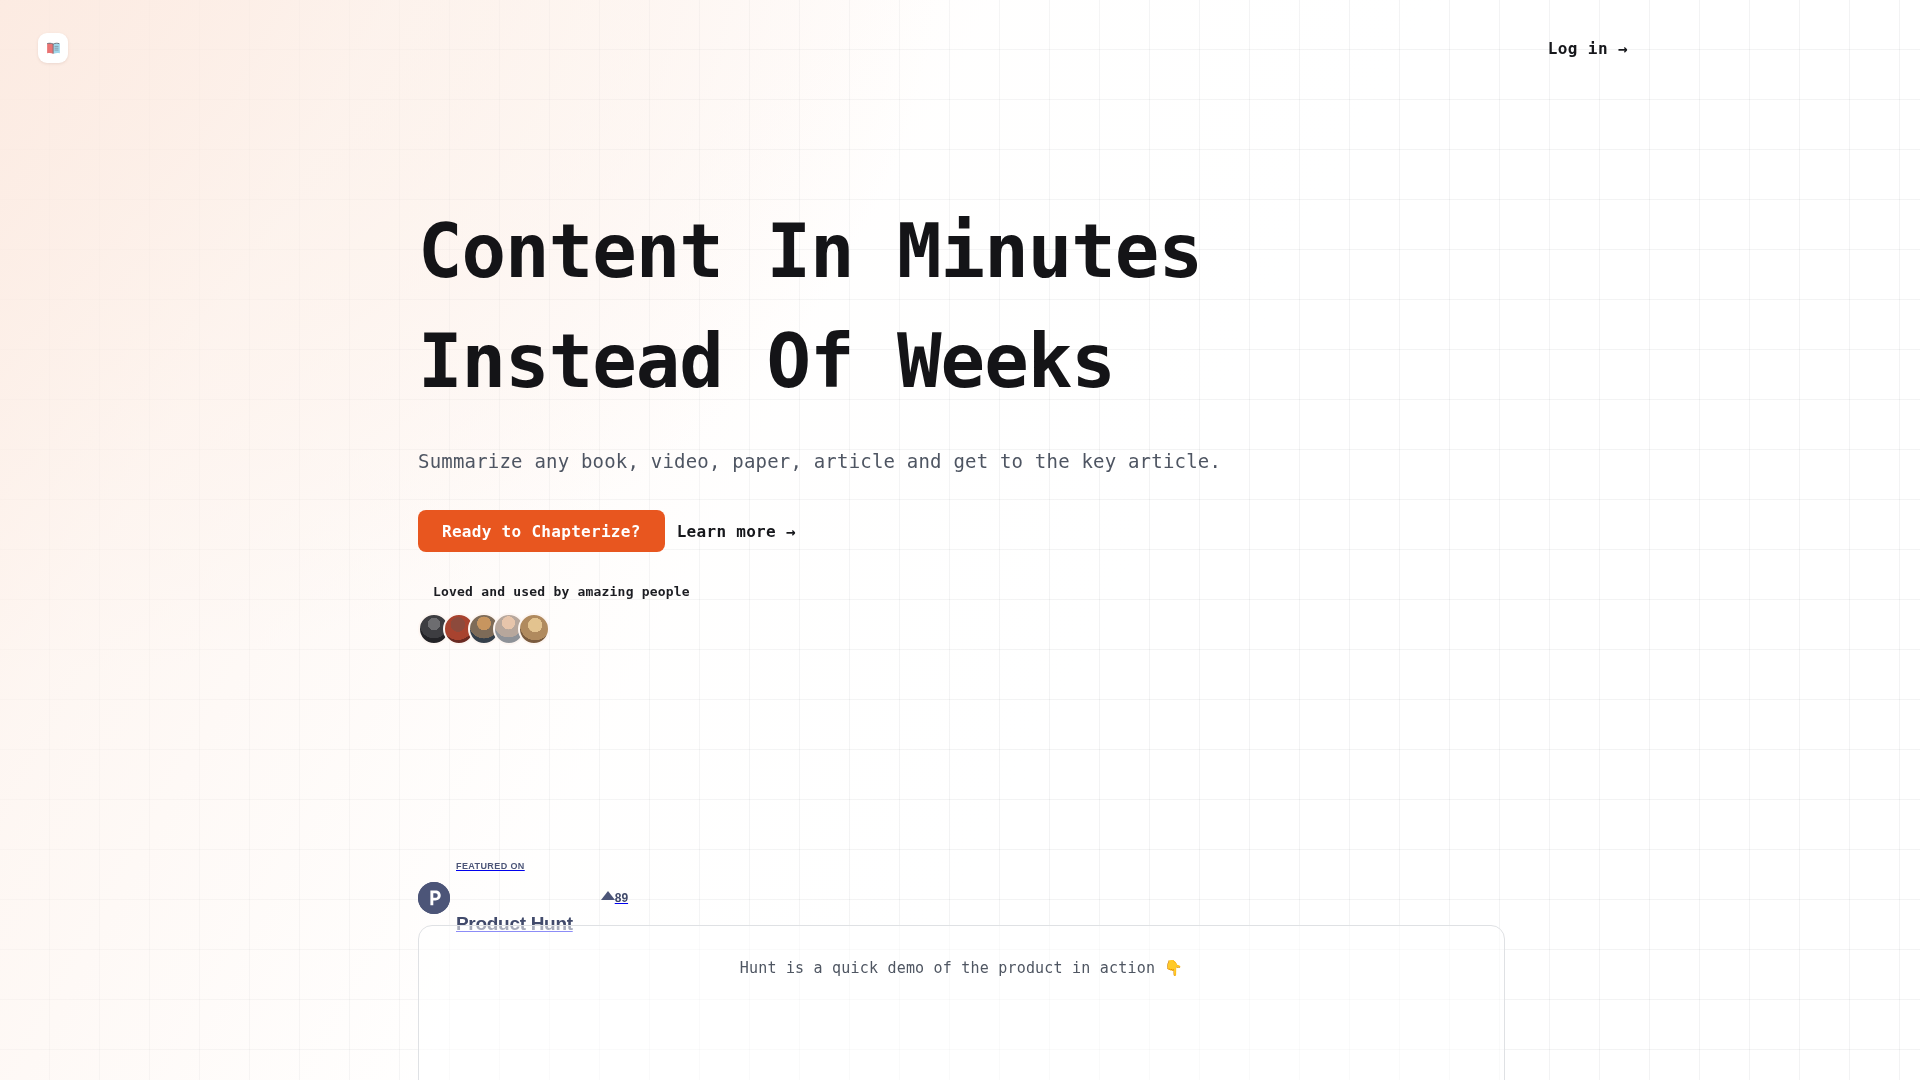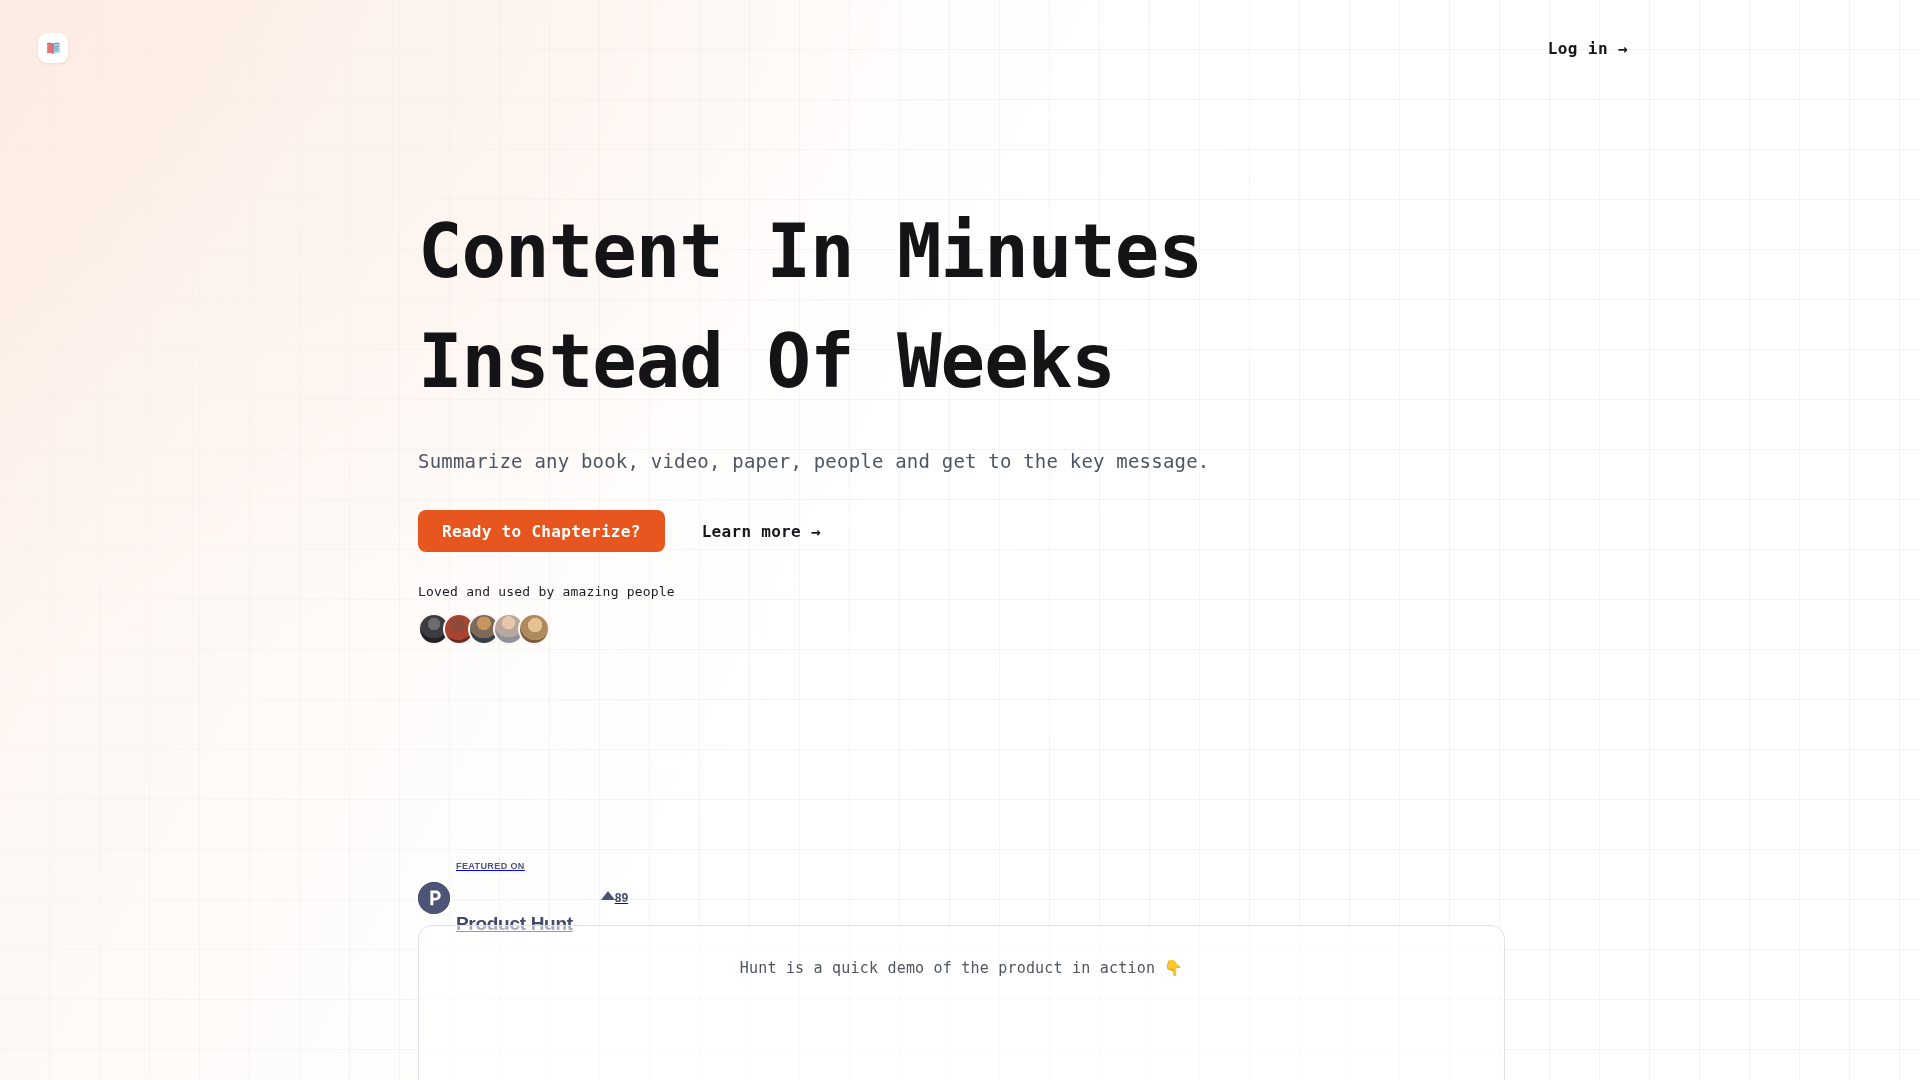--- a/index.html
+++ b/index.html
@@ -82,21 +82,21 @@
 
   #hero-subtitle {
     margin-top:34px;
     font-family:"DejaVu Sans Mono","Liberation Mono",monospace;
     font-size:19px;
     letter-spacing:0.2px;
     color:#4e5562;
     white-space:nowrap;
   }
 
-  #hero-actions { margin-top:38px; display:flex; align-items:center; gap:37px; }
+  #hero-actions { margin-top:38px; display:flex; align-items:center; gap:12px; }
 
   #cta-primary {
     border:none; cursor:pointer;
     background:#e8561f;
     color:#ffffff;
     font-family:"DejaVu Sans Mono","Liberation Mono",monospace;
     font-size:16px; font-weight:bold; letter-spacing:0.3px;
     padding:0 24px; height:42px; border-radius:8px;
     display:inline-flex; align-items:center; justify-content:center;
     white-space:nowrap;
@@ -104,22 +104,23 @@
   #cta-secondary {
     font-family:"DejaVu Sans Mono","Liberation Mono",monospace;
     font-size:16px; font-weight:bold; color:#16171b;
     letter-spacing:0.3px; text-decoration:none; white-space:nowrap;
   }
 
   
   #social-proof { position:absolute; left:418px; top:584px; }
   #social-proof-label {
     font-family:"DejaVu Sans Mono","Liberation Mono",monospace;
-    font-size:13px; font-weight:normal; color:#1c1d22; letter-spacing:0.2px;
-    white-space:nowrap;
+    font-size:13px; font-weight:bold; color:#1c1d22; letter-spacing:0.2px;
+    white-space:nowrap;
+    margin-left:15px;
   }
   #avatar-stack { margin-top:14px; display:flex; align-items:center; }
   .avatar {
     width:32px; height:32px; border-radius:50%;
     border:2px solid #fdf6f2;
     margin-right:-7px;
     background-size:cover; background-position:center;
     overflow:hidden; position:relative;
   }
   .avatar:nth-child(1){ background:radial-gradient(circle at 50% 32%, #6d6d70 0 26%, #3d3d41 27% 60%, #232327 61% 100%); }
@@ -203,21 +204,21 @@
           <path d="M14 9h4.5M14 11.6h4.5M14 14.2h4.5" stroke="#7e8896" stroke-width="1" stroke-linecap="round"></path>
         </svg>
       </span>
     </a>
     <a id="login-link" href="#">Log in →</a>
   </header>
 
   <section id="hero">
     <h1 id="hero-title">Content In Minutes
 Instead Of Weeks</h1>
-    <p id="hero-subtitle">Summarize any book, video, paper, people and get to the key message.</p>
+    <p id="hero-subtitle">Summarize any book, video, paper, article and get to the key article.</p>
     <div id="hero-actions">
       <button id="cta-primary">Ready to Chapterize?</button>
       <a id="cta-secondary" href="#">Learn more →</a>
     </div>
   </section>
 
   <section id="social-proof">
     <div id="social-proof-label">Loved and used by amazing people</div>
     <div id="avatar-stack">
       <div class="avatar"></div>

